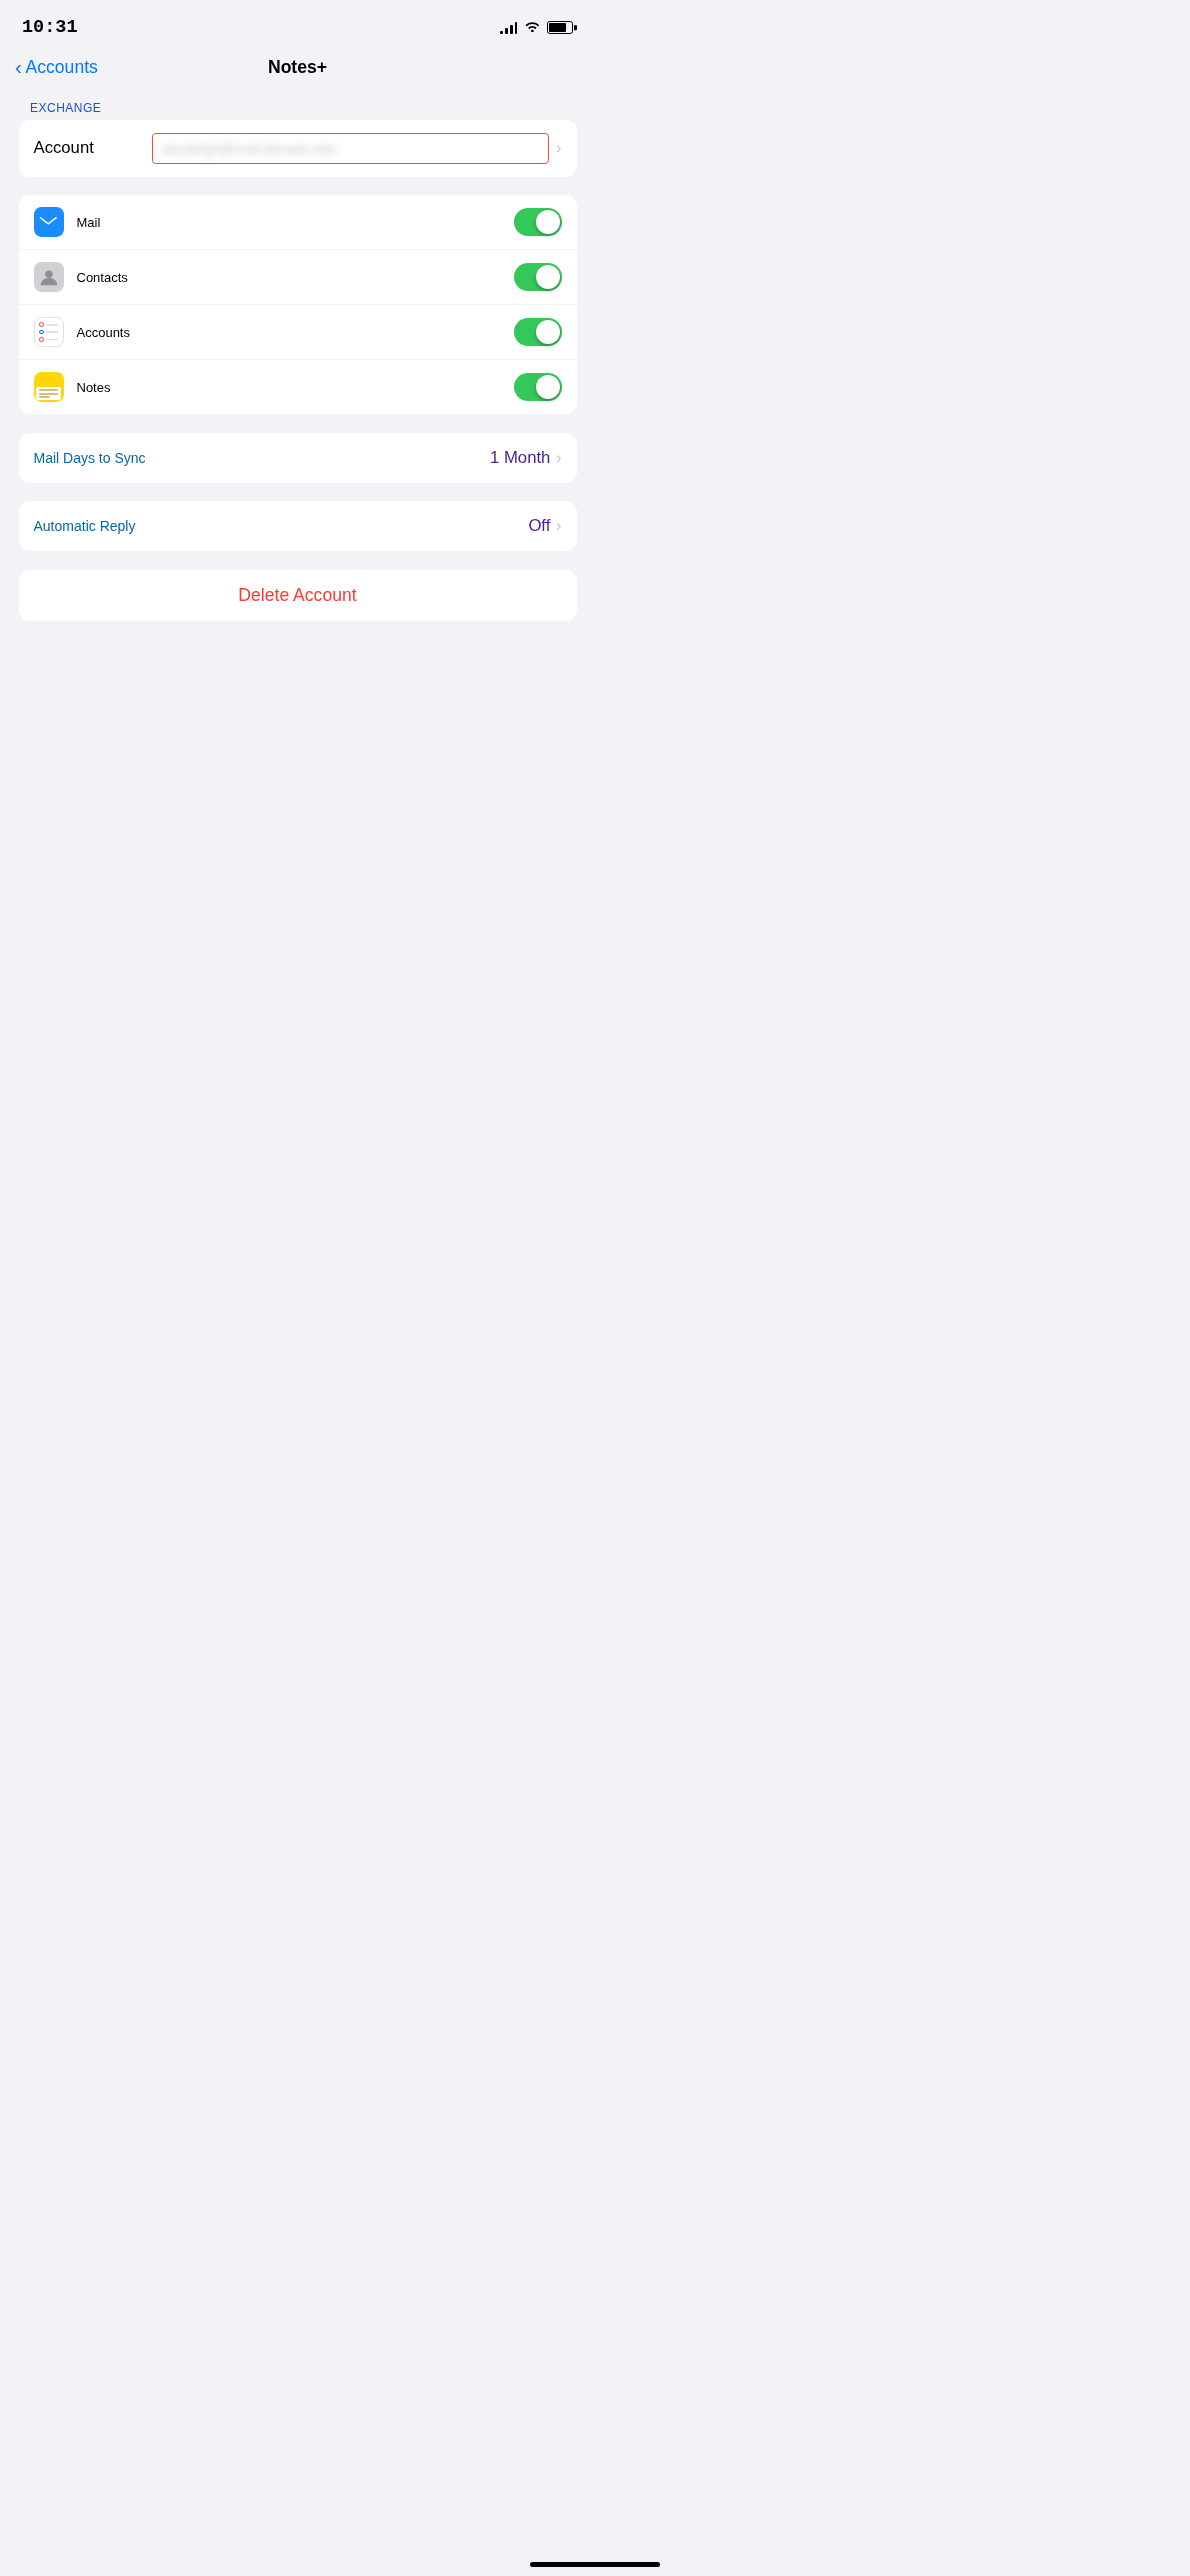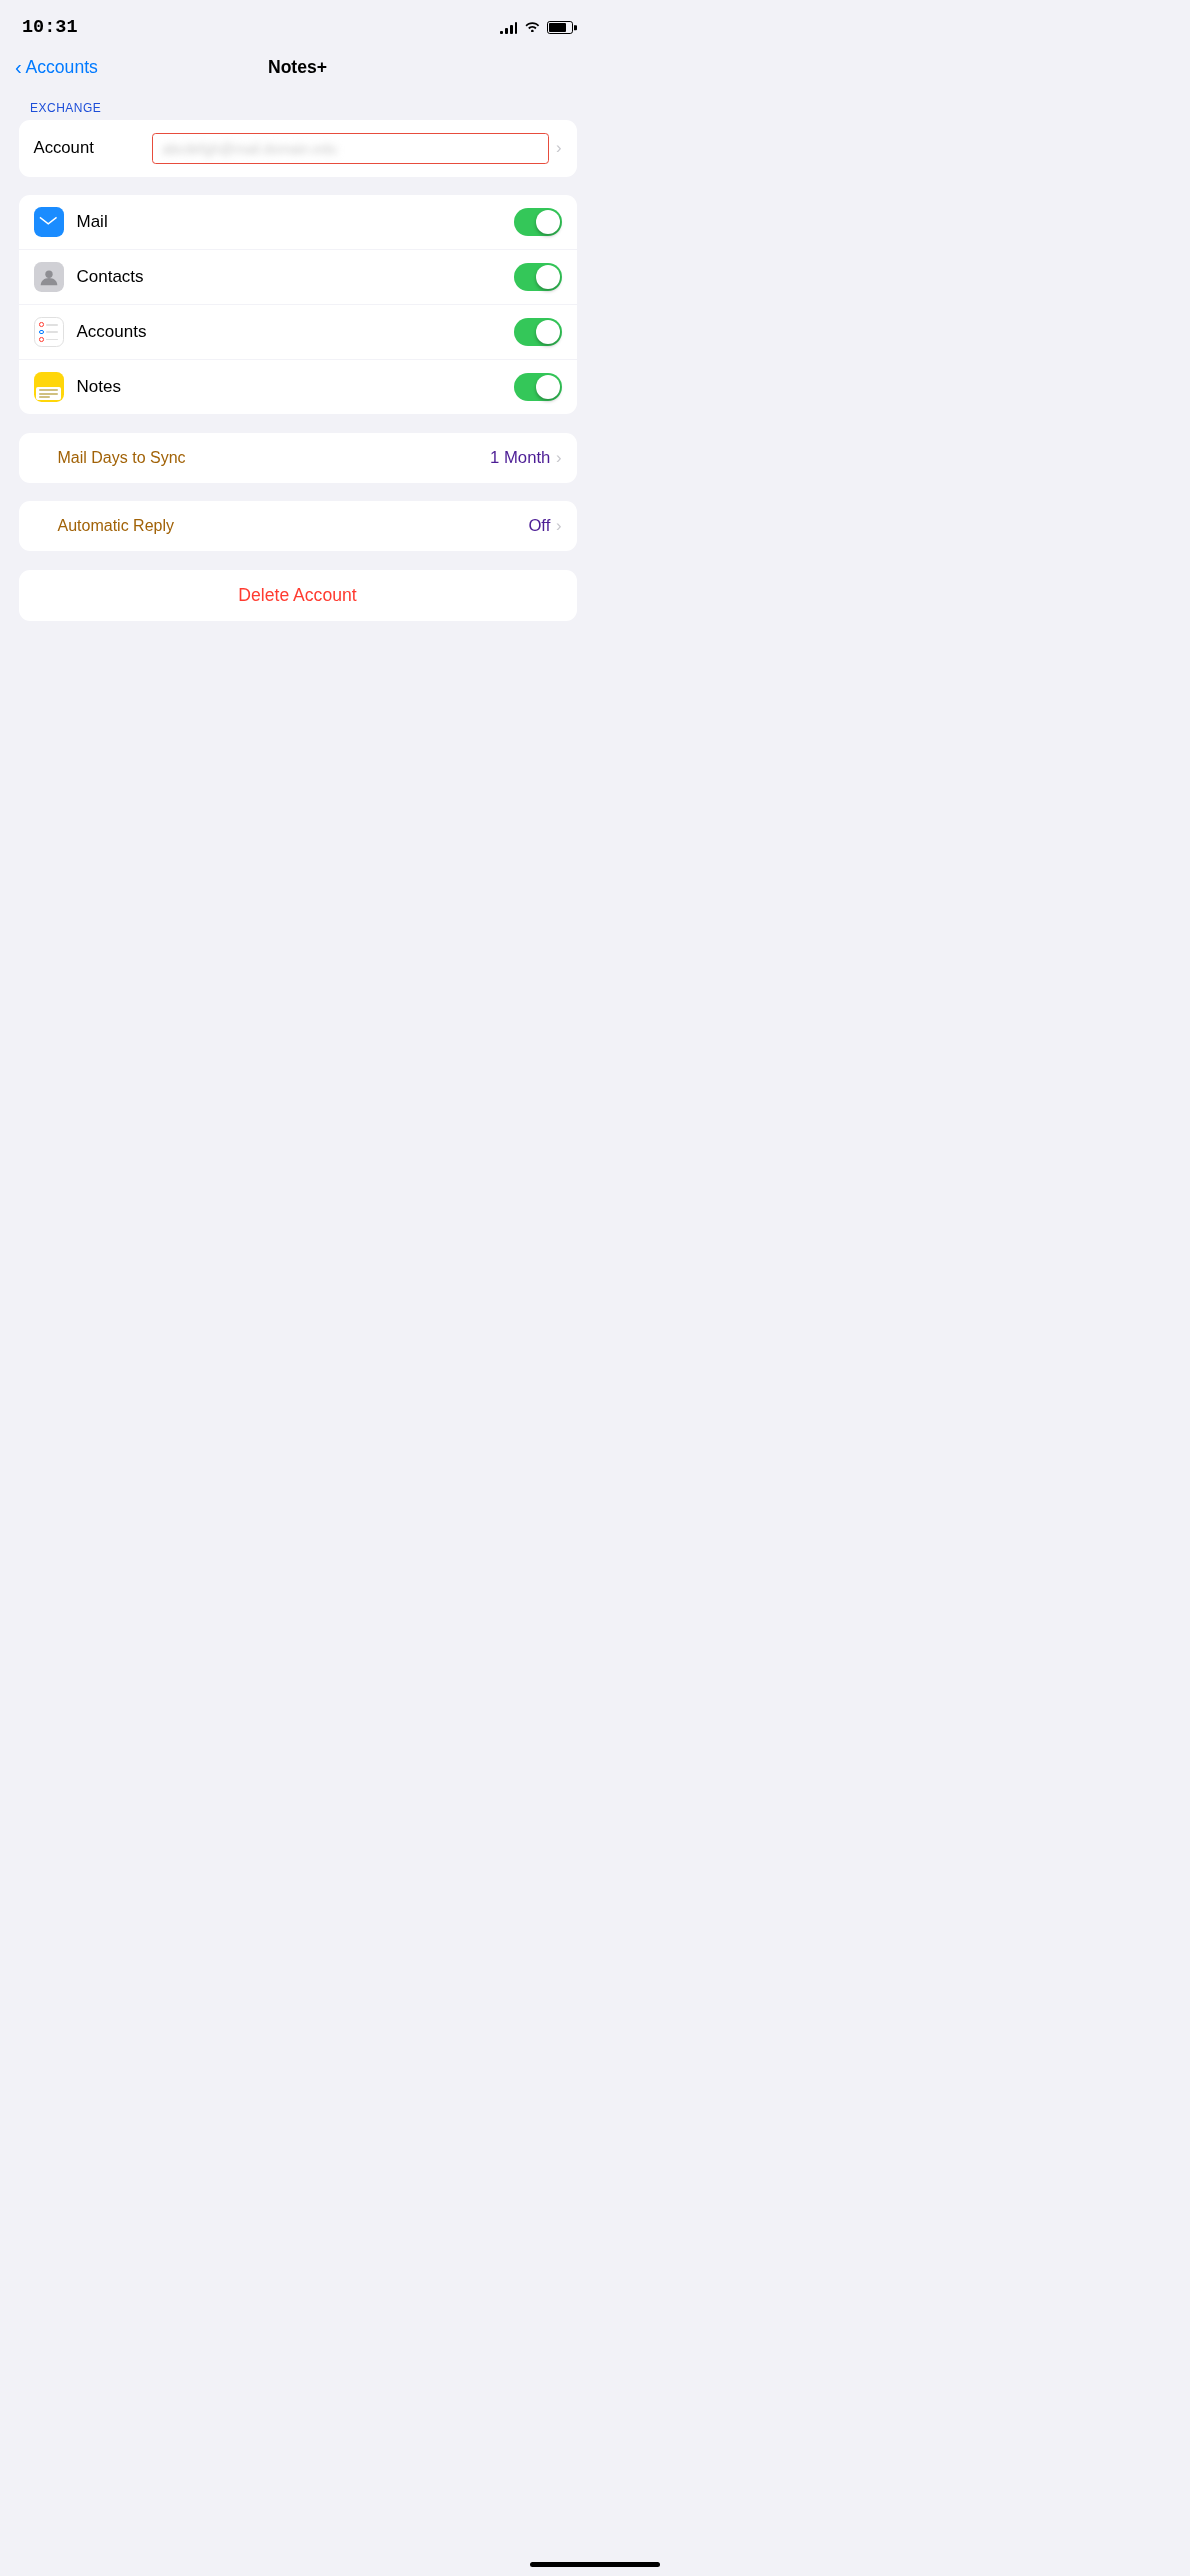--- a/index.html
+++ b/index.html
@@ -177,21 +177,21 @@
       flex-shrink: 0;
     }
     .icon-mail { background: #1a8cff; }
     .icon-contacts { background: #d0d0d5; }
     .icon-calendars { background: #fff; border: 0.9px solid #e0e0e0; }
     .icon-reminders { background: #fff; border: 0.9px solid #e0e0e0; }
     .icon-notes { background: #ffd60a; }
 
     .row-label {
       flex: 1;
-      font-size: 17px;
+      font-size: 13px;
       color: #000;
     }
 
     
     .toggle {
       width: 48px;
       height: 28px;
       border-radius: 14px;
       background: #34c759;
       position: relative;
@@ -210,23 +210,22 @@
     }
 
     
     .setting-row {
       display: flex;
       align-items: center;
       padding: 15px 15px;
     }
     .setting-label {
       flex: 1;
-      font-size: 16px;
-      color: #a16207;
-      margin-left: 24px;
+      font-size: 14px;
+      color: #0369a1;
     }
     .setting-value {
       font-size: 16.7px;
       color: #4c1d95;
       margin-right: 5.6px;
     }
 
     
     .delete-row {
       display: flex;

